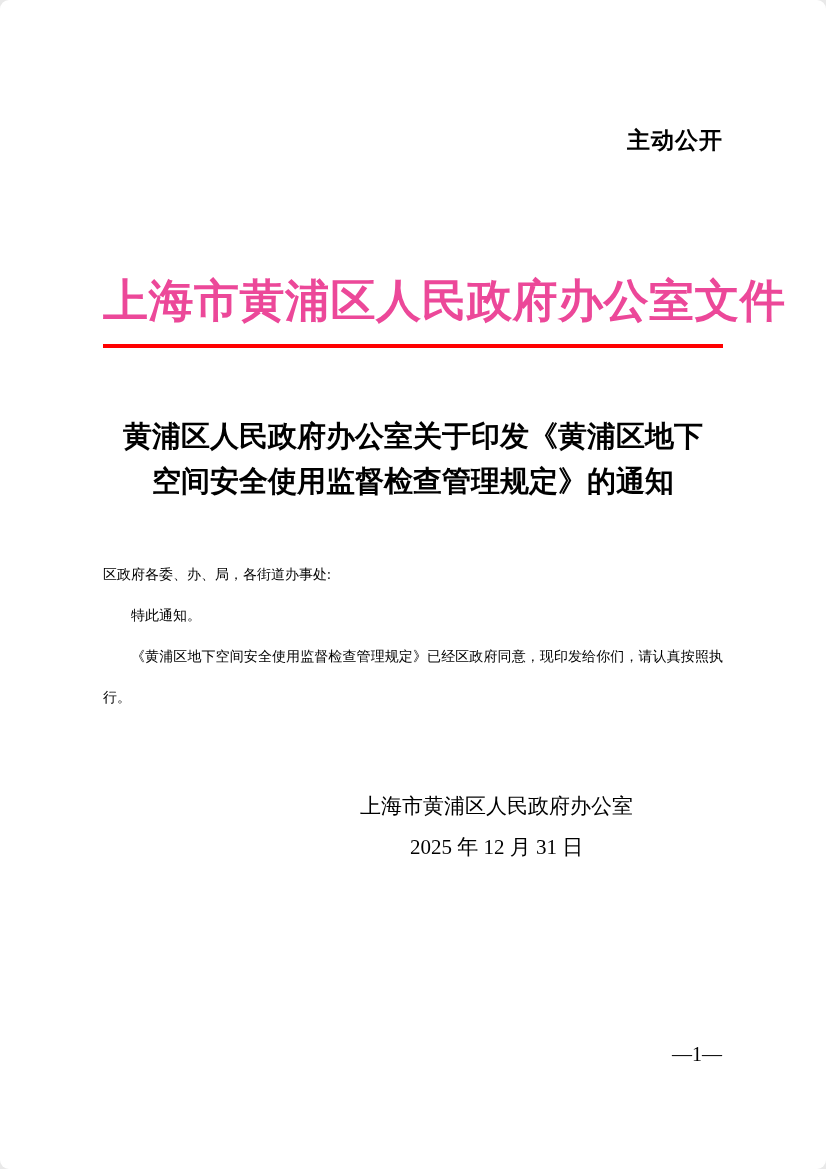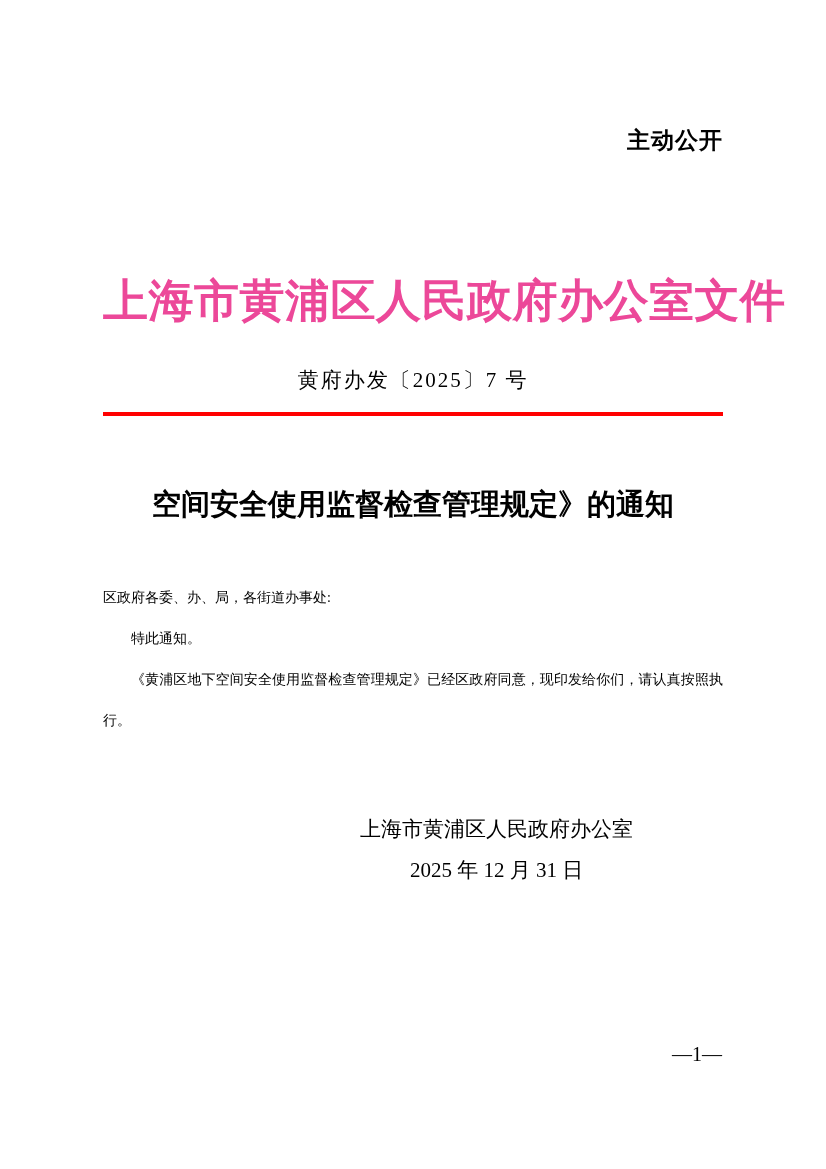--- a/index.html
+++ b/index.html
@@ -6,20 +6,21 @@
   html, body { background: #e9e9e9; }
   .page {
     position: relative;
     width: 826px;
     height: 1169px;
     margin: 0 auto;
     background: #ffffff;
     font-family: "Liberation Serif", "DejaVu Serif", serif;
     color: #000000;
     overflow: hidden;
+    border-radius: 9px;
   }
   .content {
     padding: 0 103px;
   }
   .disclosure {
     padding-top: 125px;
     text-align: right;
     font-family: "Liberation Sans", "DejaVu Sans", sans-serif;
     font-weight: bold;
     font-size: 23px;
@@ -83,25 +84,25 @@
 </head>
 <body>
 
 <div class="page">
   <div class="content">
 
     <div class="disclosure">主动公开</div>
 
     <div class="letterhead-title" style="color: #ec4899; font-family: Liberation Serif, serif;">上海市黄浦区人民政府办公室文件</div>
 
-    <div class="doc-number">黄府办发〔2025〕7 号</div>
 
     <hr class="red-rule" style="background: rgb(255, 0, 0);">
 
     <div class="subject-title">
+      <div>黄浦区人民政府办公室关于印发《黄浦区地下</div>
       <div>空间安全使用监督检查管理规定》的通知</div>
     </div>
 
     <div class="body-text">
       <p>区政府各委、办、局，各街道办事处:</p>
       <p class="indent">特此通知。</p>
       <p class="indent">《黄浦区地下空间安全使用监督检查管理规定》已经区政府同意，现印发给你们，请认真按照执行。</p>
     </div>
 
     <div class="closing-block">

